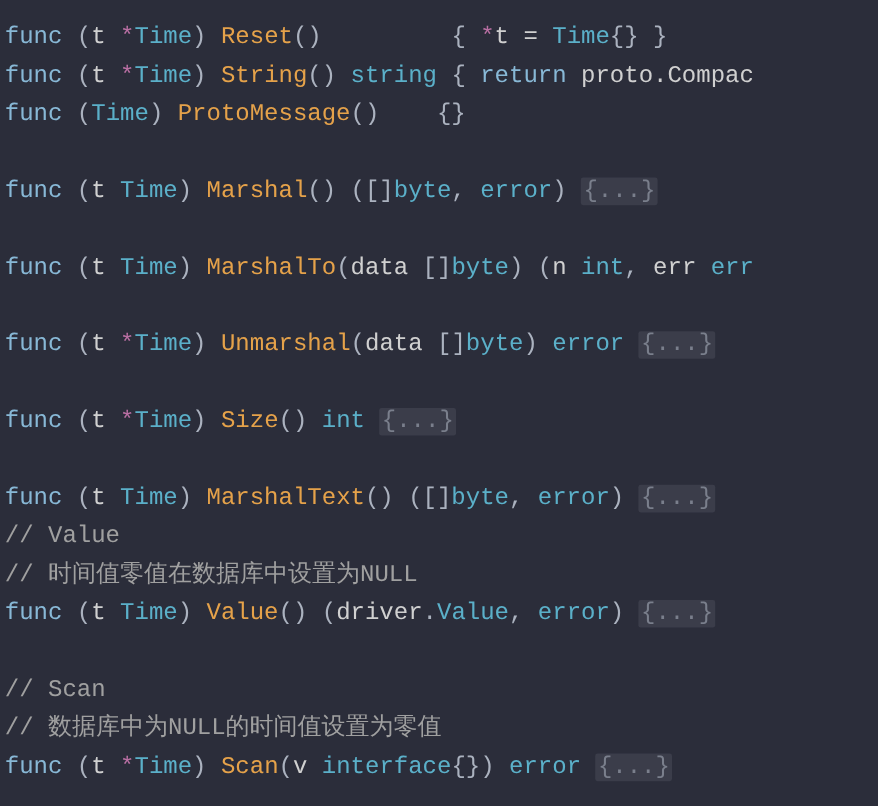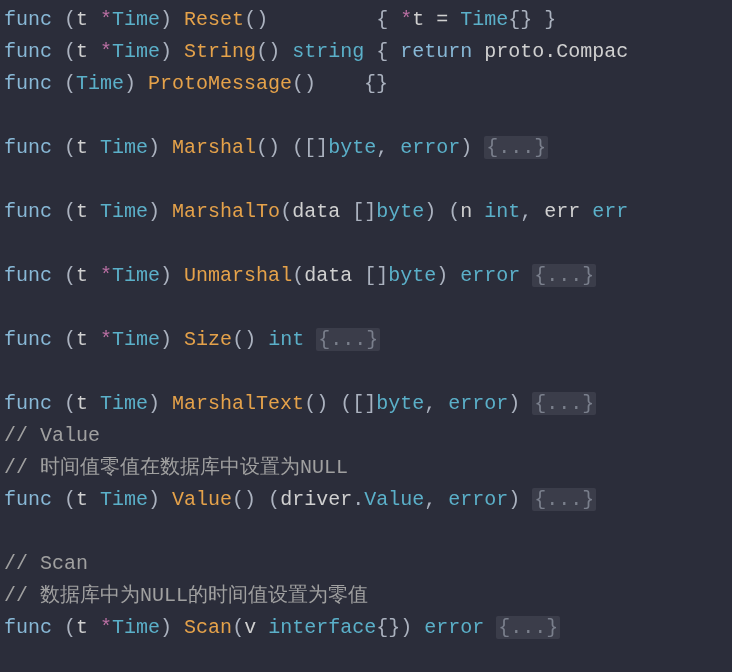--- a/index.html
+++ b/index.html
@@ -8,21 +8,21 @@
     background: #2b2d3a;
     font-family: 'Consolas', 'Monaco', 'Courier New', monospace;
     font-size: 20px;
     line-height: 1.6;
     color: #abb2bf;
     overflow: hidden;
     width: 732px;
     height: 672px;
   }
   .editor {
-    padding: 4px 0 0 4px;
+    padding: 16px 0 0 4px;
     white-space: pre;
   }
   .line {
     display: block;
     height: 32px;
     line-height: 32px;
   }
   .kw { color: #88b8d6; }      
   .type { color: #5bb0c9; }    
   .name { color: #e5a24a; }    

